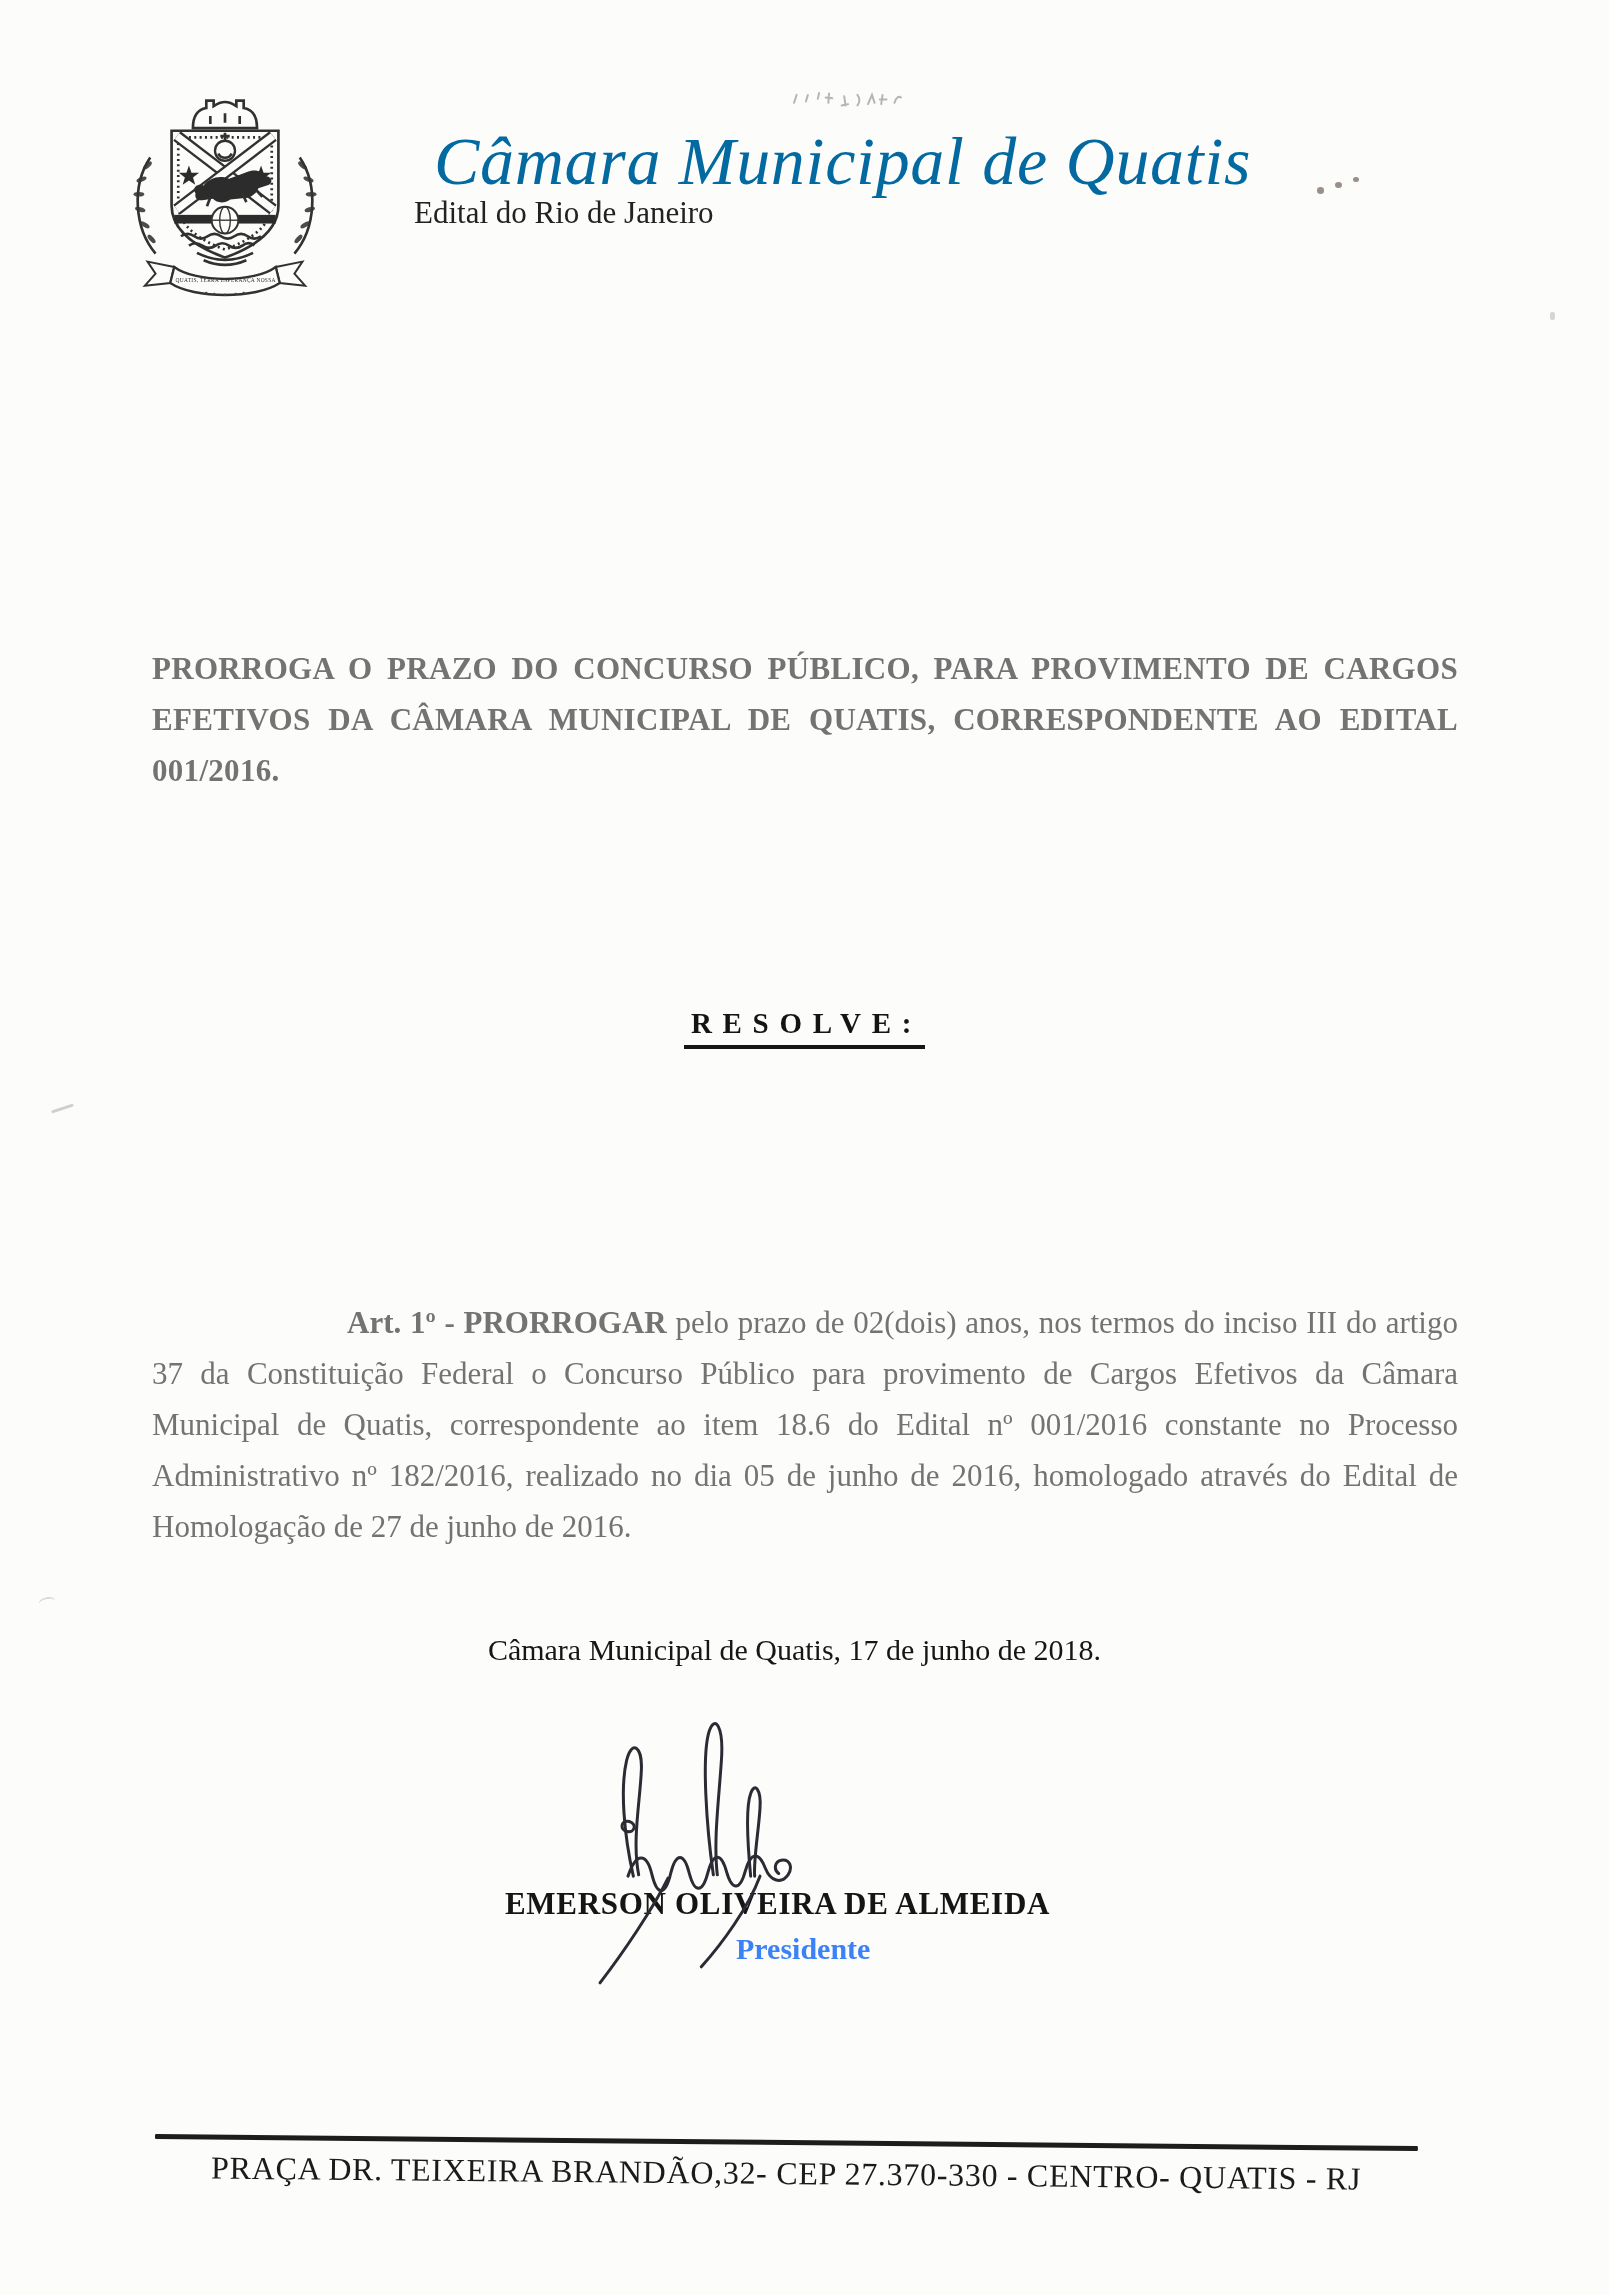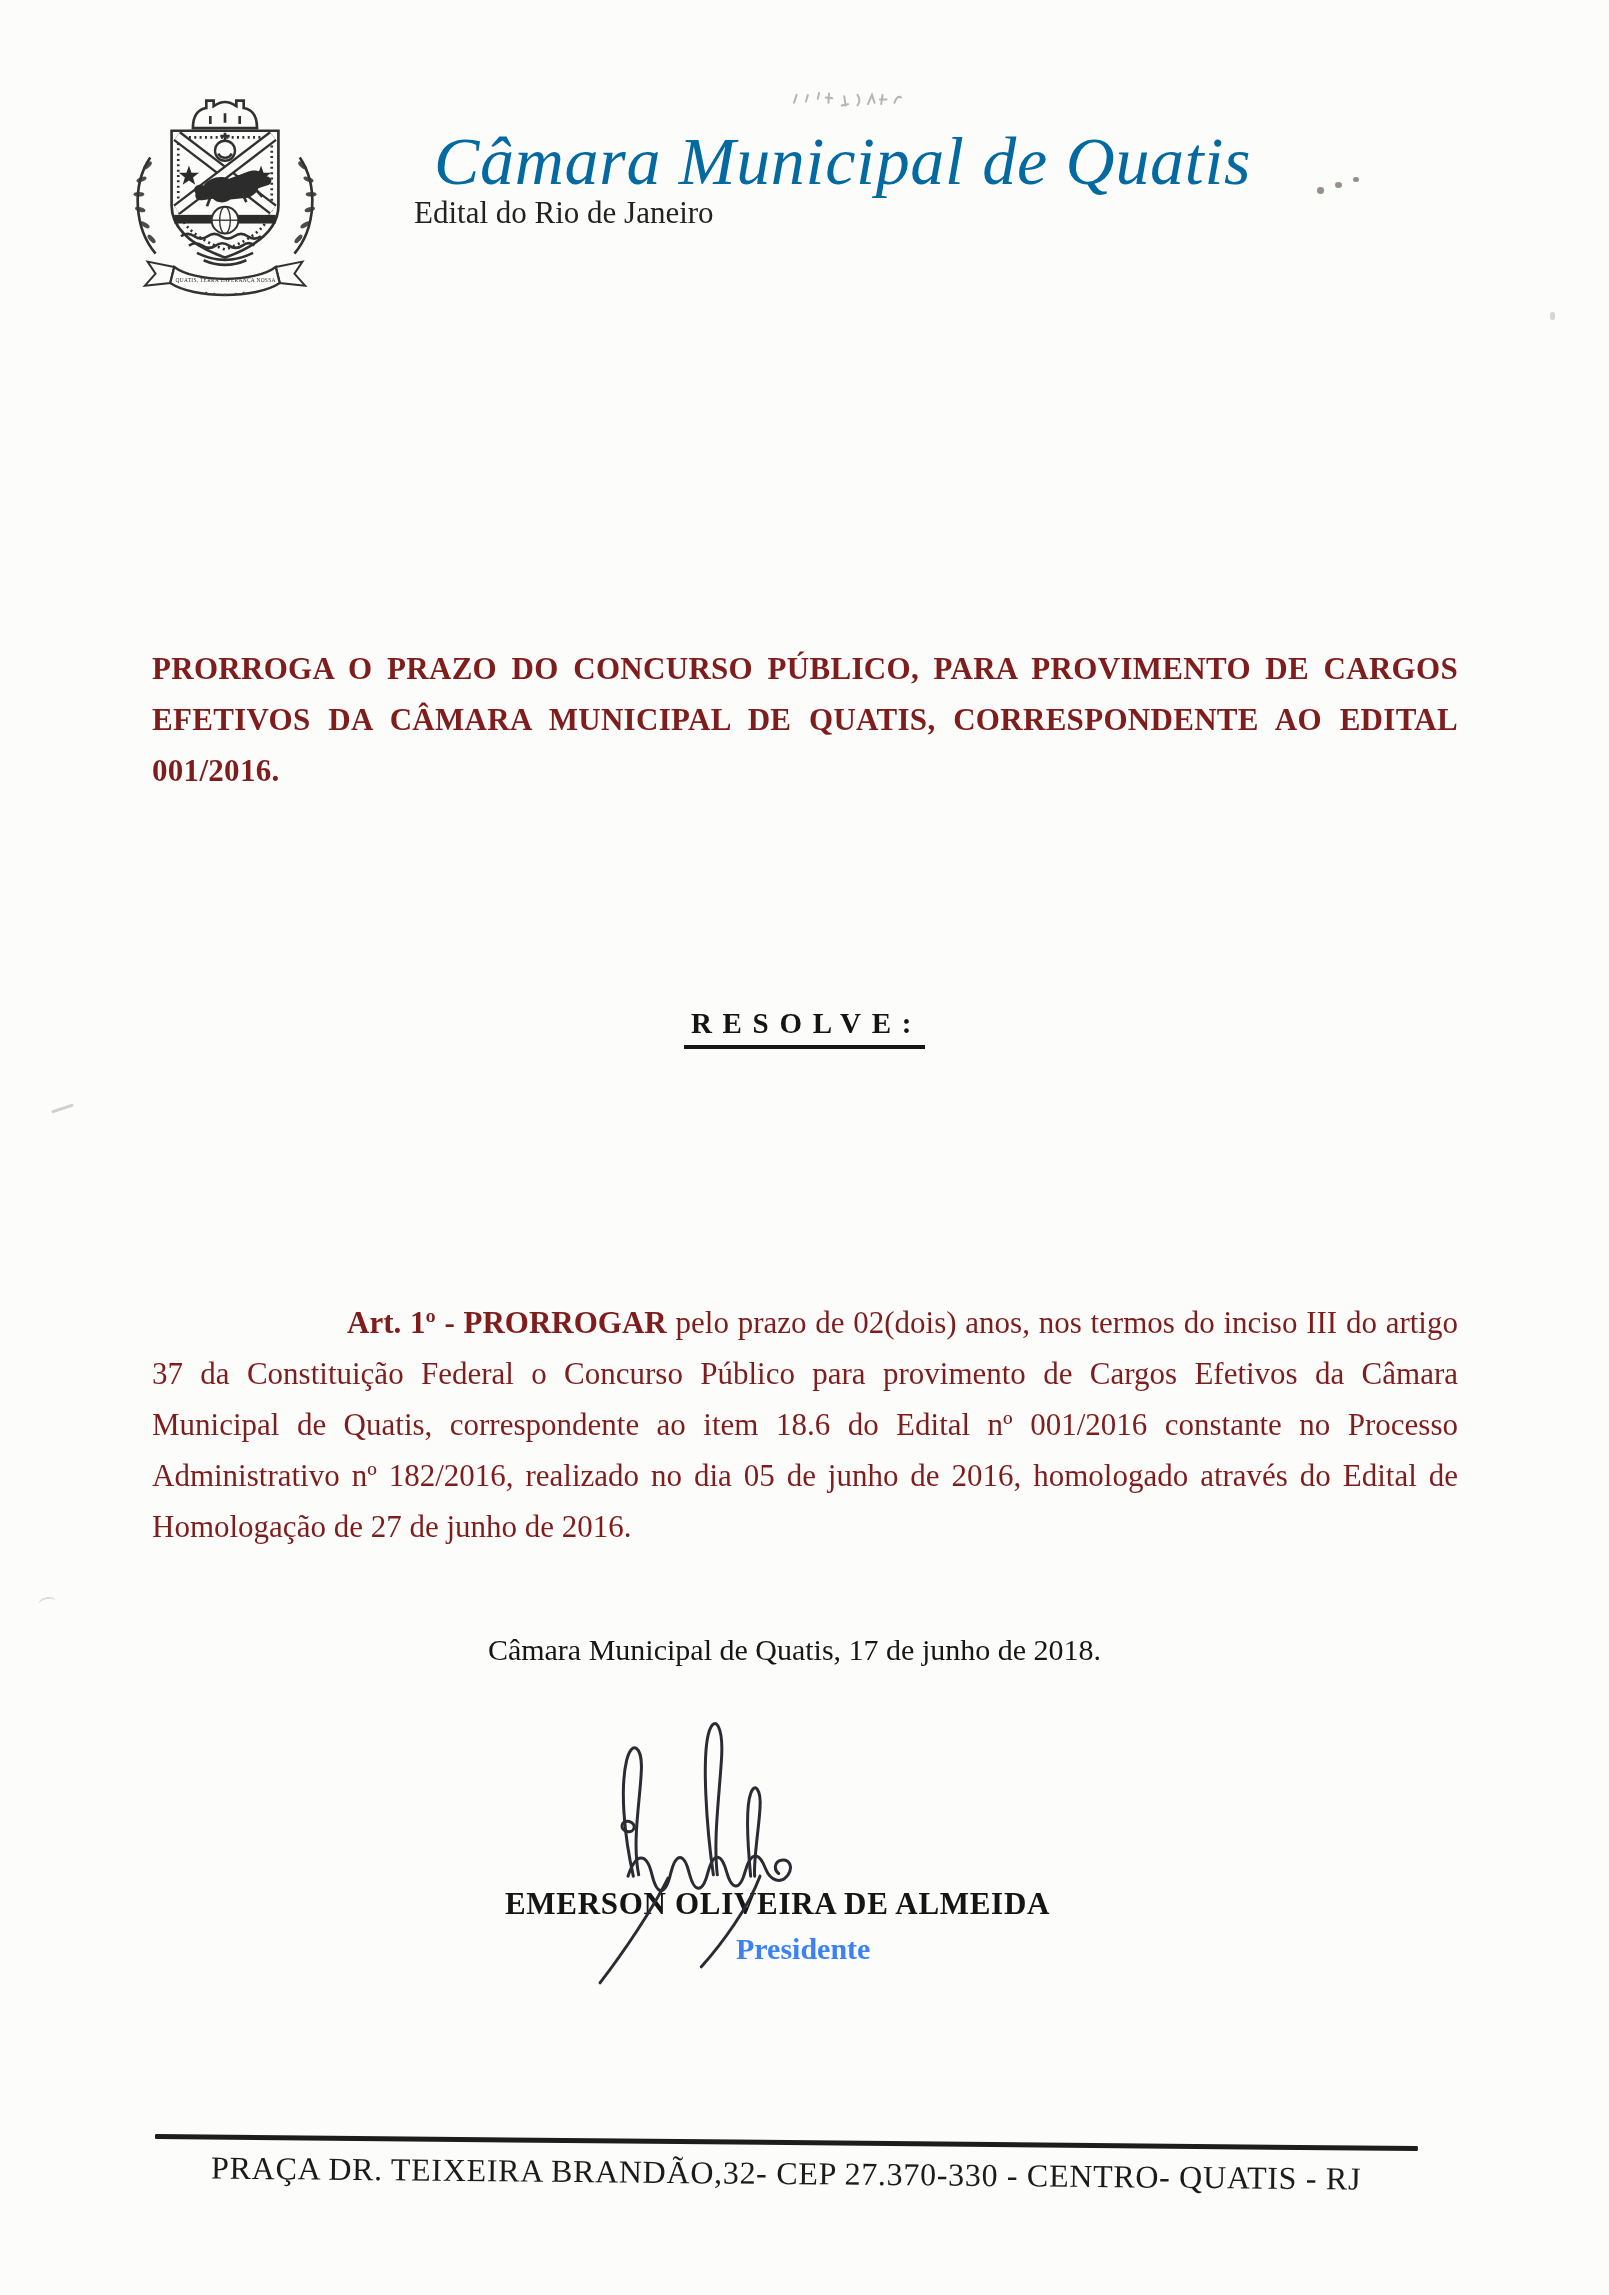--- a/index.html
+++ b/index.html
@@ -28,21 +28,21 @@
   .mark-artifact{left:39px;top:1597px;width:17.4px;height:9.3px;border-top:2.7px solid #a5a5a0;border-radius:60%;opacity:.4;transform:rotate(-10deg);}
   .speck{left:1550px;top:312px;width:4.7px;height:8px;background:#9b9b97;opacity:.4;border-radius:40%;}
   
   .doc-title-wrap{left:0;top:461px;width:1609px;text-align:center;}
   .doc-title{
     display:inline-block;font-weight:700;font-size:33px;letter-spacing:4.7px;
     color:#141414;border-bottom:4.7px solid #161616;padding:0 4px 5.3px 4px;
   }
   .para{
     left:152px;width:1306px;
-    font-size:31px;line-height:51px;text-align:justify;color:#7f1d1d;
+    font-size:31px;line-height:51px;text-align:justify;color:#737373;
   }
   .summary{top:612px;font-weight:700;font-size:31px;letter-spacing:0.3px;}
   .preamble{top:821px;}
   .resolve-wrap{left:0;top:1007px;width:1609px;text-align:center;}
   .resolve{
     display:inline-block;font-weight:700;font-size:29px;letter-spacing:10.7px;
     color:#141414;border-bottom:4.7px solid #161616;padding:0 2.7px 5.3px 6.7px;
   }
   .article{text-indent:195px;}
   .article-1{top:1266px;}

